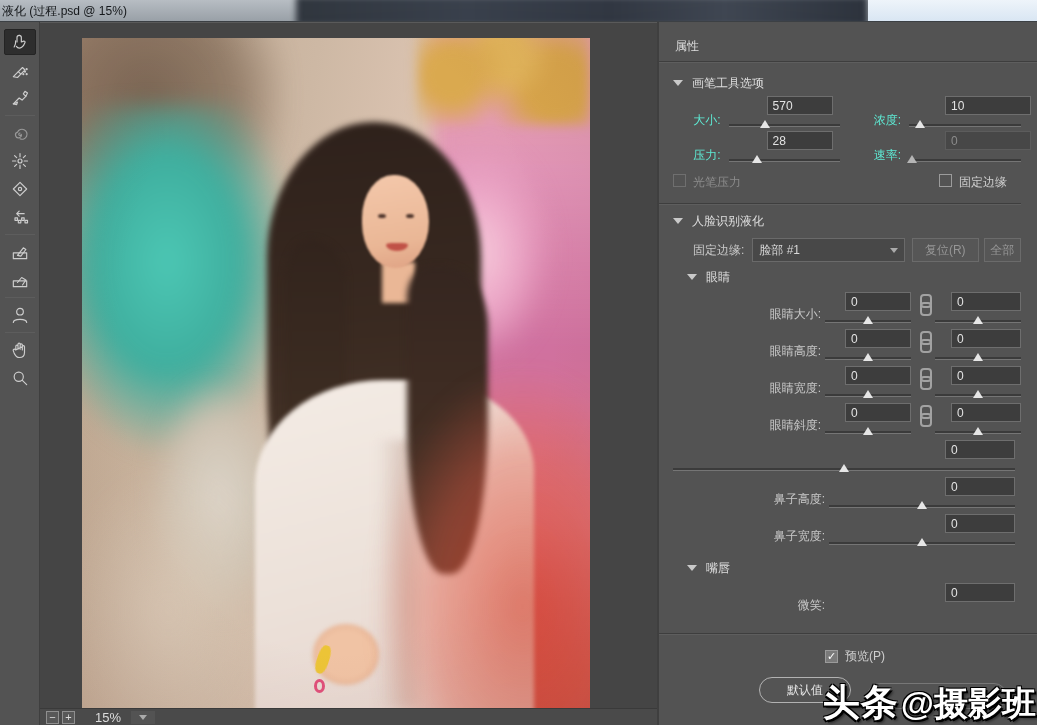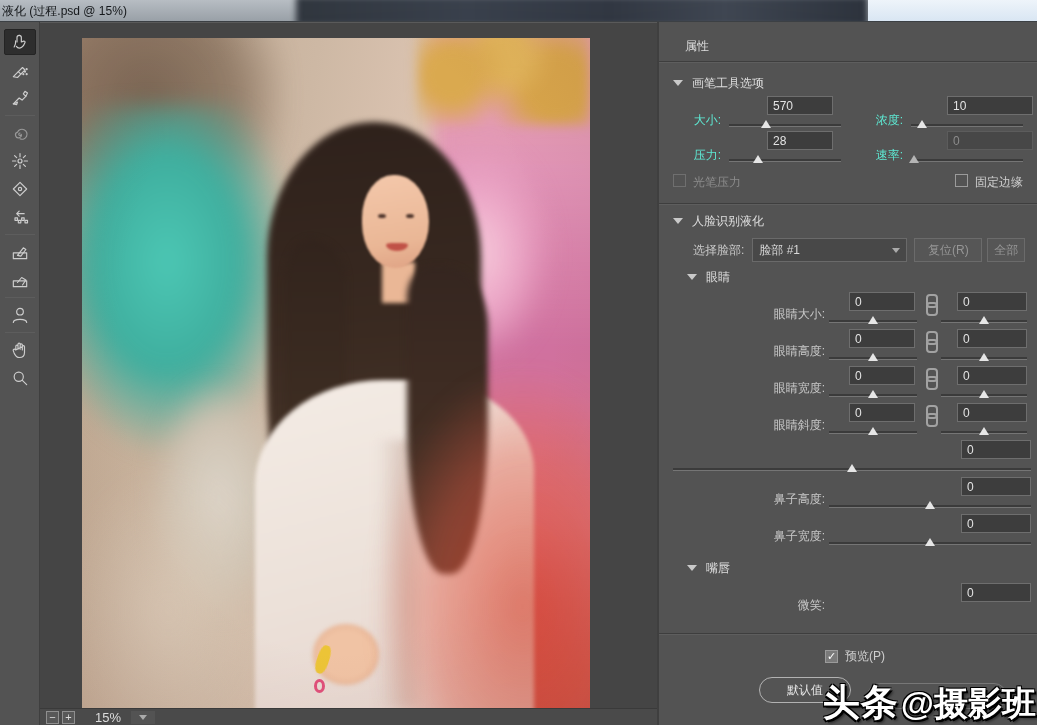--- a/index.html
+++ b/index.html
@@ -48,22 +48,22 @@
   .ph-dress{left:34%;top:51%;width:55%;height:52%;background:linear-gradient(165deg,#f4ece5 0%,#ece1d9 55%,#e6d4cd 100%);border-radius:46% 42% 0 0/30% 26% 0 0;filter:blur(2px)}
   .ph-dress-shade{left:58%;top:60%;width:10%;height:40%;background:linear-gradient(90deg,transparent,#d8c4ba 60%,transparent);filter:blur(5px)}
   .ph-hairR{left:64%;top:34%;width:16%;height:46%;background:linear-gradient(#352620,#4c3527);border-radius:30% 55% 45% 45%/10% 20% 50% 50%;filter:blur(3px)}
   .ph-hands{left:45.5%;top:87.5%;width:13%;height:9%;background:radial-gradient(ellipse,#f0c3a4 0 55%,#e2ad8e 80%,transparent 100%);border-radius:50%;filter:blur(2px)}
   .ph-trinket{left:46.2%;top:90.6%;width:2.4%;height:4.4%;background:#ecc437;border-radius:40%;transform:rotate(18deg);filter:blur(.5px)}
   .ph-ring{left:45.6%;top:95.6%;width:11px;height:14px;border:3px solid #e0507a;border-radius:50%;filter:blur(.6px)}
   .ph-redleak{right:-6%;bottom:-8%;width:48%;height:58%;background:radial-gradient(ellipse at 60% 60%,rgba(219,62,40,.62) 0%,rgba(224,90,70,.42) 45%,transparent 72%);filter:blur(10px)}
   .ph-vign{inset:0;background:radial-gradient(ellipse at 50% 45%,transparent 60%,rgba(120,70,60,.12) 100%)}
   
   .panel{width:380px;background:#535353;border-left:2px solid #3f3f3f;display:flex;flex-direction:column}
-  .p-header{height:40px;display:flex;align-items:flex-end;padding:0 0 6px 26px;border-bottom:1px solid #3e3e3e;box-shadow:0 1px 0 #5e5e5e;color:#dfdfdf}
-  .p-scroll{flex:1;overflow:hidden;padding:8px 0 0 14px}
+  .p-header{height:40px;display:flex;align-items:flex-end;padding:0 0 6px 16px;border-bottom:1px solid #3e3e3e;box-shadow:0 1px 0 #5e5e5e;color:#dfdfdf}
+  .p-scroll{flex:1;overflow:hidden;padding:8px 16px 0 14px}
   .sec-h{display:flex;align-items:center;height:22px;color:#dedede;margin-top:2px}
   .tri{width:0;height:0;border-left:5px solid transparent;border-right:5px solid transparent;border-top:6px solid #c9c9c9;margin-right:9px}
   .indent1{margin-left:14px}
   .brow{display:flex;margin-top:2px}
   .blabel{width:56px;text-align:right;padding:16px 8px 0 0;color:#5eead4;white-space:nowrap}
   .blabel.r{width:70px}
   .bstack{width:112px;display:flex;flex-direction:column}
   .ninput{background:#3d3d3d;border:1px solid #6e6e6e;color:#e3e3e3;height:19px;padding:0 5px;font:12px "Liberation Sans","DejaVu Sans",sans-serif;outline:none}
   .ninput:disabled,.ninput.dis{color:#8b8b8b;border-color:#5c5c5c;background:#474747}
   .bstack .ninput{width:66px;margin-left:38px}
@@ -295,21 +295,21 @@
       </div>
 
       <div class="divider"></div>
 
       <div class="sec-h">
         <span class="tri"></span>
         <span>人脸识别液化</span>
       </div>
 
       <div class="selrow">
-        <span class="sel-label">选择脸部:</span>
+        <span class="sel-label">固定边缘:</span>
         <div class="dropdown">
           <span>脸部 #1</span>
           <div class="carrow"></div>
         </div>
         <div class="pbtn reset">复位(R)</div>
         <div class="pbtn all">全部</div>
       </div>
 
       <div class="sec-h indent1">
         <span class="tri"></span>

